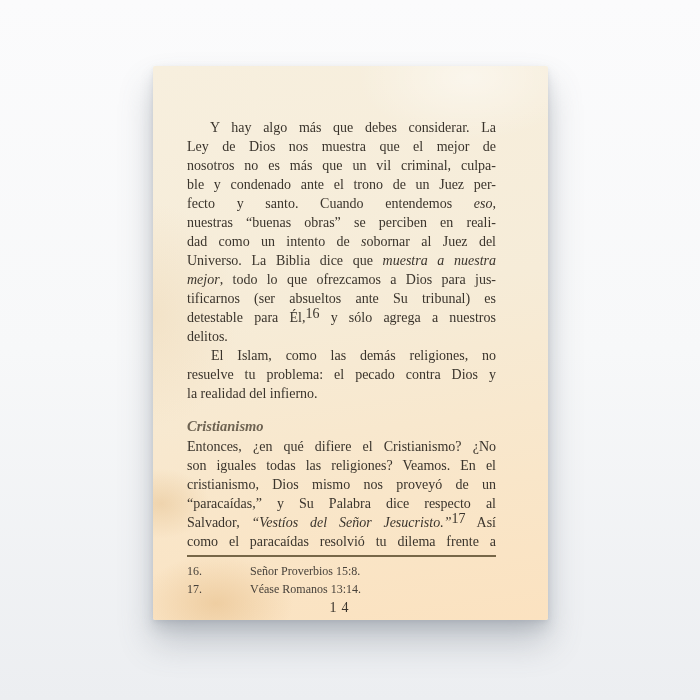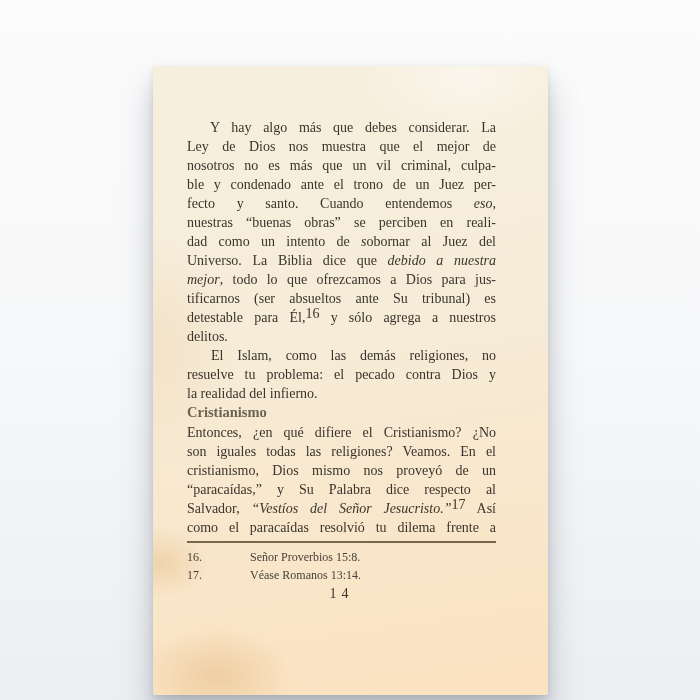--- a/index.html
+++ b/index.html
@@ -14,21 +14,21 @@
     position: relative;
     width: 700px;
     height: 700px;
     background: linear-gradient(180deg, #fbfbfc 0%, #f7f8f9 50%, #eceef1 100%);
   }
   .page {
     position: absolute;
     left: 153px;
     top: 66px;
     width: 395px;
-    height: 629px;
+    height: 554px;
     border-radius: 2px;
     background:
       radial-gradient(110px 70px at 16% 97%, rgba(229,188,134,.55), rgba(229,188,134,0) 70%),
       radial-gradient(70px 50px at 2% 79%, rgba(224,184,130,.40), rgba(224,184,130,0) 70%),
       radial-gradient(160px 90px at 80% 2%, rgba(255,255,255,.45), rgba(255,255,255,0) 70%),
       radial-gradient(120px 160px at 0% 45%, rgba(235,205,162,.30), rgba(235,205,162,0) 70%),
       linear-gradient(172deg, #f7efde 0%, #f6ecd8 42%, #f9e6c9 76%, #fbe2c0 100%);
     box-shadow:
       0 22px 34px rgba(88, 98, 114, .30),
       0 8px 14px rgba(88, 98, 114, .16),
@@ -53,21 +53,23 @@
   .sup {
     font-size: 14px;
     position: relative;
     top: -4px;
     letter-spacing: 0;
   }
   .heading {
     font-weight: bold;
     font-size: 14.5px;
     color: #6e6352;
+    margin-top: 14px;
     margin-bottom: 1px;
+    font-style: italic;
   }
   .rule {
     margin-top: 4px;
     border-top: 2px solid #776748;
   }
   .footnotes {
     margin-top: 5px;
     font-size: 12px;
     line-height: 18px;
     color: #47413a;
@@ -90,21 +92,21 @@
 
       <div id="content-root">
           <div class="para">
             <div class="line" style="text-indent: 23px;"><span>Y hay algo más que debes considerar. La</span></div>
             <div class="line"><span>Ley de Dios nos muestra que el mejor de</span></div>
             <div class="line"><span>nosotros no es más que un vil criminal, culpa-</span></div>
             <div class="line"><span>ble y condenado ante el trono de un Juez per-</span></div>
             <div class="line"><span>fecto y santo. Cuando entendemos </span><span class="it">eso</span><span>,</span></div>
             <div class="line"><span>nuestras “buenas obras” se perciben en reali-</span></div>
             <div class="line"><span>dad como un intento de </span><span class="it">s</span><span>obornar al Juez del</span></div>
-            <div class="line"><span>Universo. La Biblia dice que </span><span class="it">debido a nuestra</span></div>
+            <div class="line"><span>Universo. La Biblia dice que </span><span class="it">muestra a nuestra</span></div>
             <div class="line"><span class="it">mejor</span><span>, todo lo que ofrezcamos a Dios para jus-</span></div>
             <div class="line"><span>tificarnos (ser absueltos ante Su tribunal) es</span></div>
             <div class="line"><span>detestable para Él,</span><span class="sup">16</span><span> y sólo agrega a nuestros</span></div>
             <div class="line noj"><span>delitos.</span></div>
           </div>
           <div class="para">
             <div class="line" style="text-indent: 24px;"><span>El Islam, como las demás religiones, no</span></div>
             <div class="line"><span>resuelve tu problema: el pecado contra Dios y</span></div>
             <div class="line noj"><span>la realidad del infierno.</span></div>
           </div>

